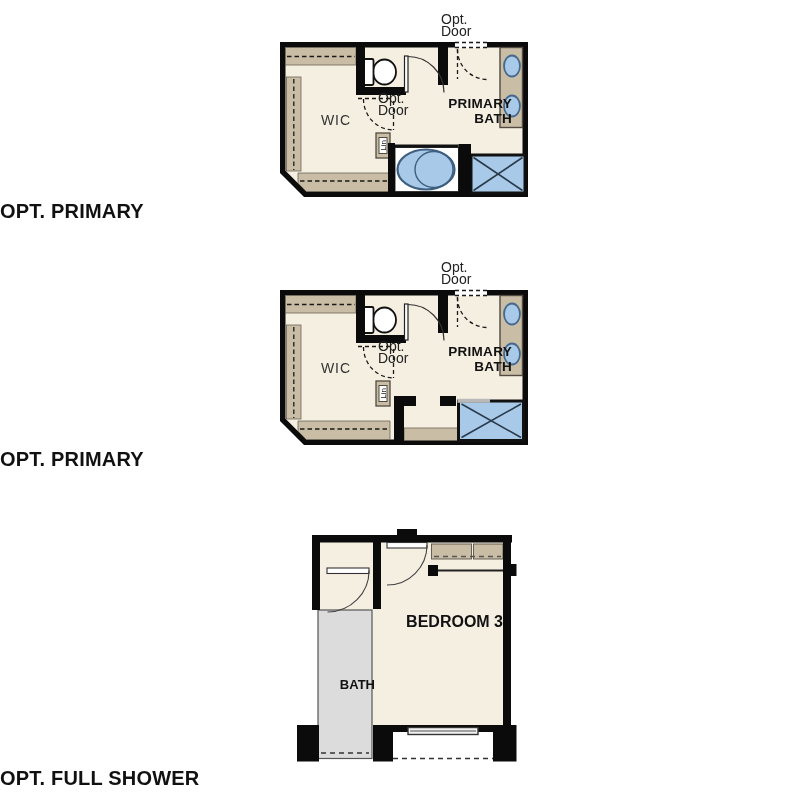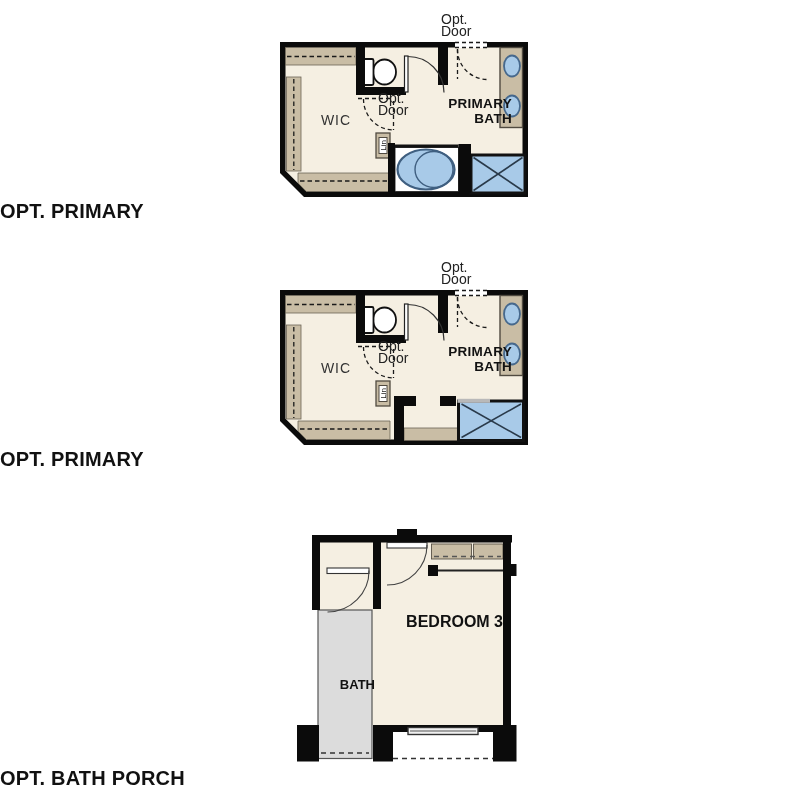--- a/index.html
+++ b/index.html
@@ -237,16 +237,16 @@
     </g>
 
     <g>
       <rect x="99" y="17.5" width="40" height="5.5" fill="#ffffff" stroke="#333" stroke-width="1.1"></rect>
       <path d="M 139,20 A 40 40 0 0 1 99,60" fill="none" stroke="#444" stroke-width="1.1"></path>
     </g>
   </svg>
   <div class="txt room-lbl bedroom-lbl" style="left:383px;top:613px;width:120px;">BEDROOM 3</div>
   <div class="txt room-lbl porch-lbl" style="left:315px;top:677px;width:60px;">BATH</div>
   <div class="caption" style="top:769px;">
-    <div>OPT. BATH PORCH</div>
+    <div>OPT. FULL SHOWER</div>
   </div>
 
 </div>
 
 </body></html>

